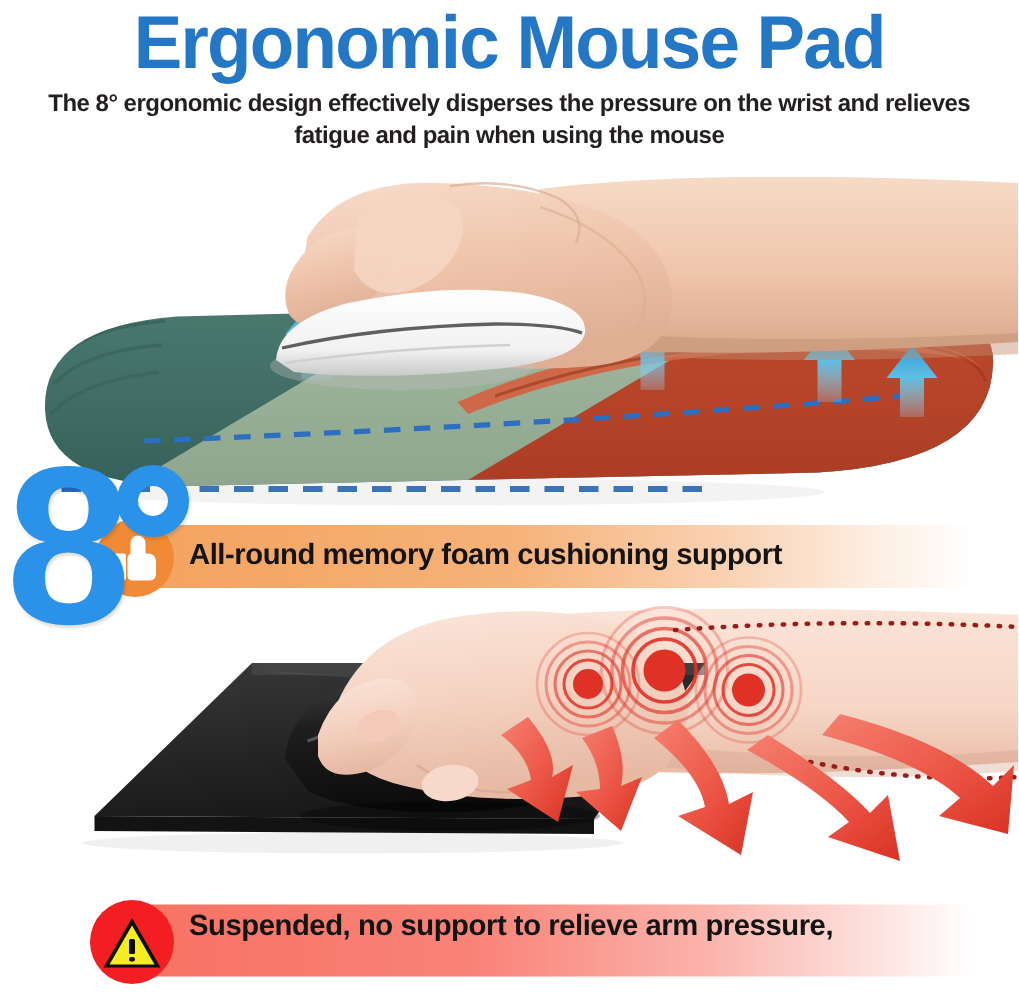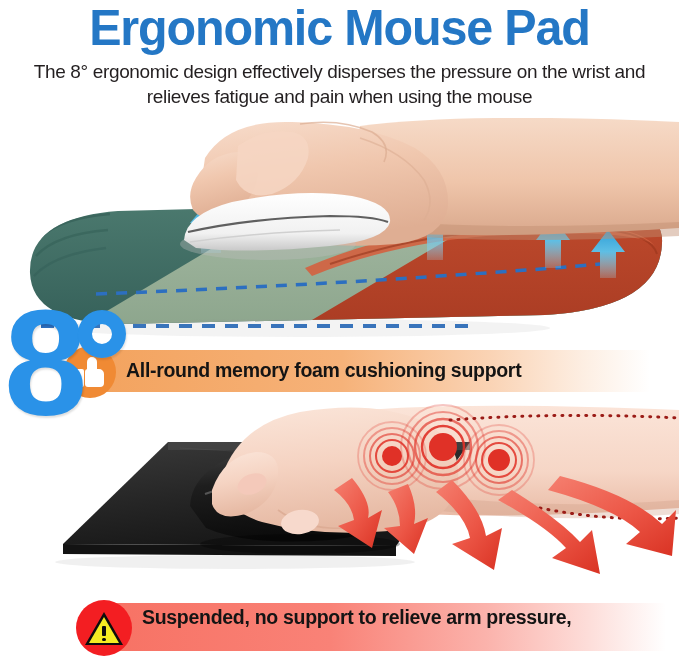--- a/index.html
+++ b/index.html
@@ -14,22 +14,22 @@
 
   
   .header{position:absolute;left:0;top:0;width:679px;text-align:center;}
   .title{
     font-size:50px;font-weight:700;color:#2477C5;
     letter-spacing:-1.2px;line-height:1.04;
     margin:2px 0 0 0;font-family:"Liberation Sans",sans-serif;
     transform:scaleX(0.97);
   }
   .subtitle{
-    font-size:19px;color:#231f20;line-height:1.30;
-    margin:6px 14px 0 14px;font-weight:400;letter-spacing:-0.35px;
+    font-size:16px;color:#231f20;line-height:1.30;
+    margin:6px 14px 0 14px;font-weight:700;letter-spacing:-0.35px;
   }
 
   
   .illo-top{position:absolute;left:0;top:118px;width:679px;height:225px;}
   .illo-bot{position:absolute;left:0;top:398px;width:679px;height:200px;}
 
   .badge8{
     position:absolute;left:4px;top:186px;
     font-size:150px;line-height:118px;font-weight:700;color:#2A92E8;
     letter-spacing:-6px;font-family:"Liberation Sans",sans-serif;
@@ -332,21 +332,21 @@
         <g>
           <path d="M 512 92 Q 560 122 580 144 L 592 132 L 600 176 L 552 160 L 566 150 Q 546 128 498 102 Z"></path>
         </g>
         <g>
           <path d="M 560 78 Q 630 96 662 126 L 676 112 L 672 158 L 626 146 L 640 134 Q 614 110 548 92 Z"></path>
         </g>
       </g>
     </svg>
   </div>
 
-  <div class="banner" style="left:16px;top:600px;width:615px;height:60px;">
+  <div class="banner" style="left:0;top:600px;width:615px;height:60px;">
     <div class="banner-bar bar-red" style="top:3px;"></div>
     <div class="circ circ-red" style="left:60px;top:0px;">
       <div class="warn-wrap">
         <div class="outer"></div>
           <div class="inner"></div>
         <div class="bang"></div>
           <div class="dot"></div>
       </div>
     </div>
     <div class="banner-text" style="left:126px;top:6px;font-size:19.5px;">

